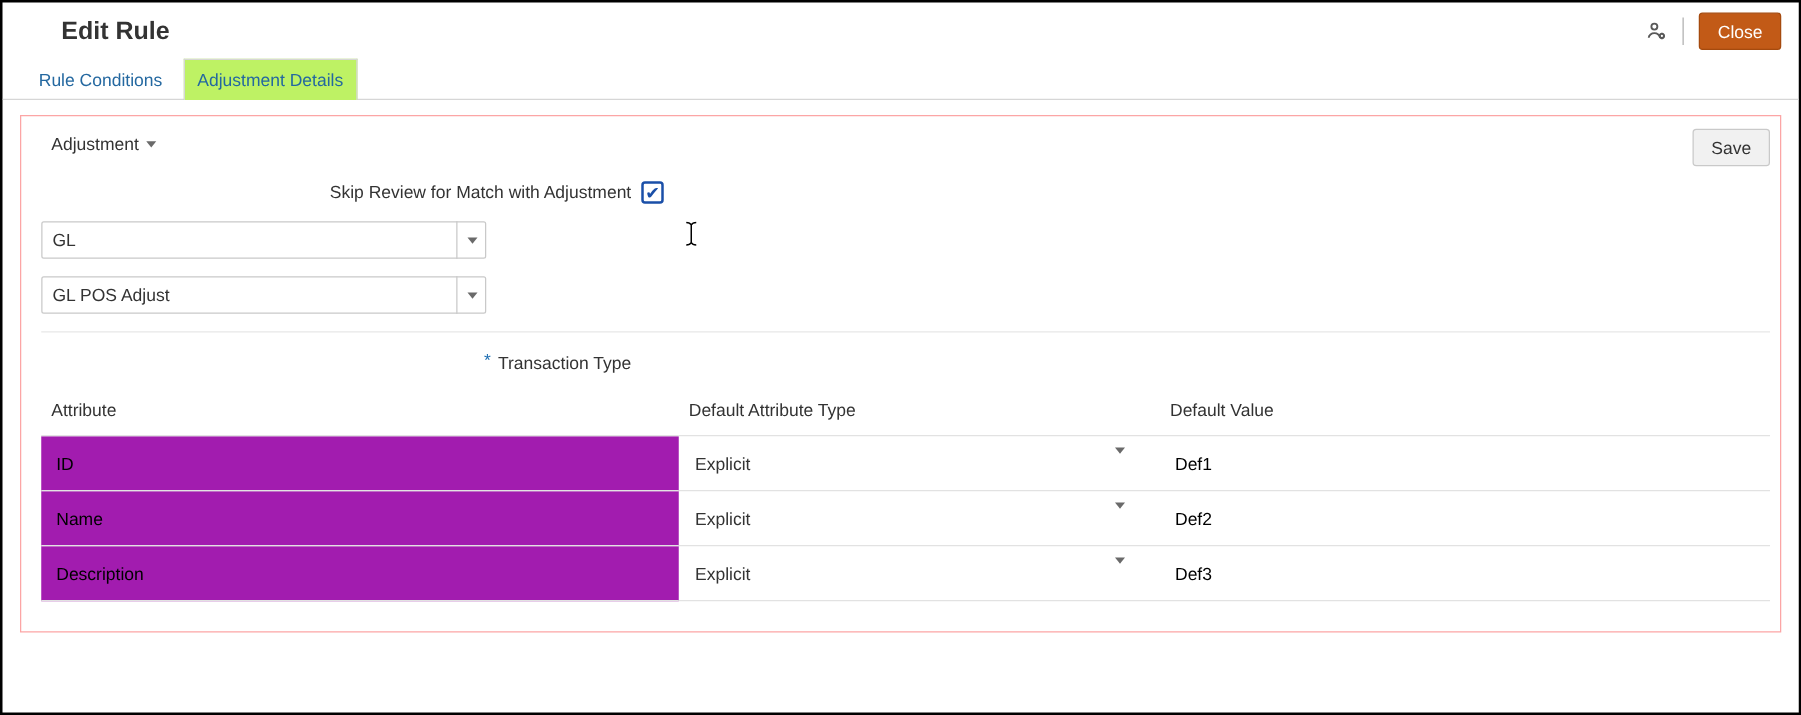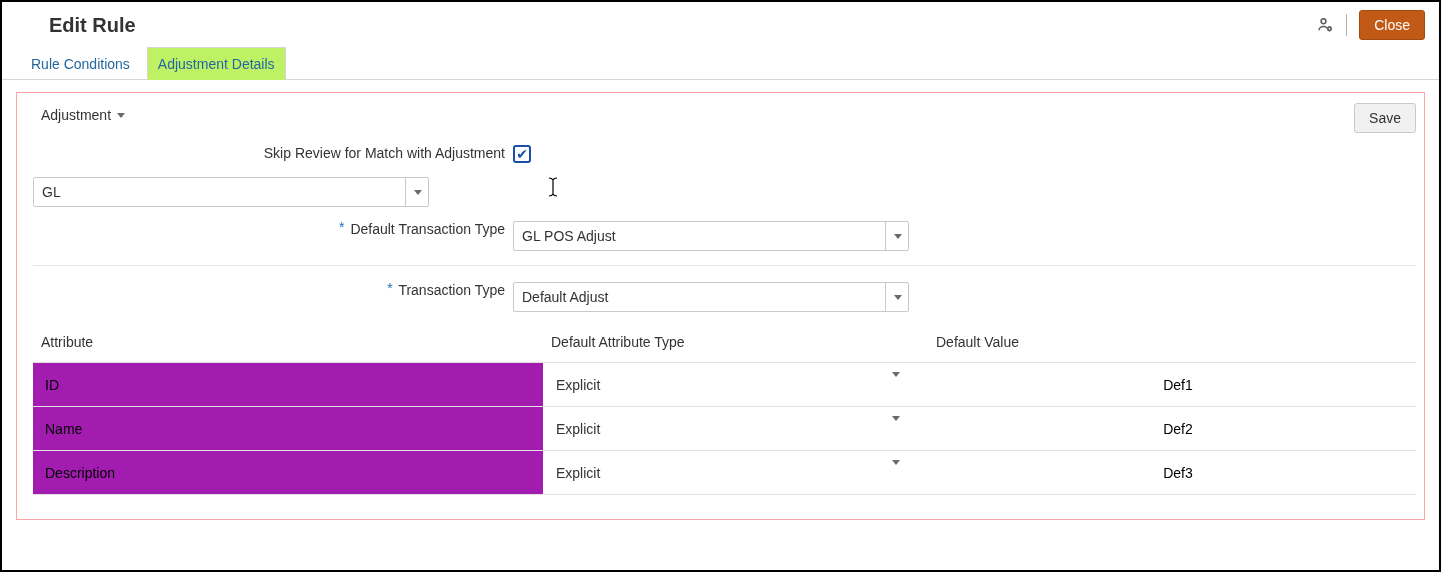--- a/index.html
+++ b/index.html
@@ -140,21 +140,21 @@
       cursor: pointer;
       background: #fff;
     }
     .check-mark {
       color: #1a4fa8;
       font-size: 14px;
       line-height: 1;
     }
     .select-wrap {
       position: relative;
-      width: 396px;
+      width: 356px;
     }
     .select-input {
       width: 100%;
       height: 30px;
       border: 1px solid #c9c9c9;
       border-radius: 2px;
       padding: 4px 34px 4px 8px;
       font-size: 14px;
       color: #333;
       background: #fff;
@@ -194,21 +194,21 @@
       border-bottom: 1px solid #e2e2e2;
       height: 44px;
       vertical-align: middle;
     }
     .col-attr {
       width: 510px;
       background: #a21caf;
       padding-left: 12px !important;
     }
     .col-type { width: 385px; }
-    .col-val { padding-left: 12px !important; text-align: center; }
+    .col-val { padding-left: 12px !important; }
     .cell-select {
       position: relative;
       width: 355px;
       margin-left: 8px;
     }
     .cell-select-input {
       width: 100%;
       height: 30px;
       border: 1px solid transparent;
       padding: 4px 30px 4px 4px;
@@ -276,44 +276,34 @@
     <div class="form-row">
       <div class="select-wrap">
         <input class="select-input" value="GL" style="">
         <div class="select-caret">
             <span class="caret-down"></span>
           </div>
       </div>
     </div>
 
     <div class="form-row">
-      <div class="form-label-col">
-        <span class="req">*</span>
-        <span>Default Transaction Type</span>
-      </div>
       <div class="select-wrap">
         <input class="select-input" value="GL POS Adjust" style="">
         <div class="select-caret">
             <span class="caret-down"></span>
           </div>
       </div>
     </div>
 
     <hr class="hr-sep">
 
     <div class="form-row">
       <div class="form-label-col">
         <span class="req">*</span>
         <span>Transaction Type</span>
-      </div>
-      <div class="select-wrap">
-        <input class="select-input" value="Default Adjust" style="">
-        <div class="select-caret">
-            <span class="caret-down"></span>
-          </div>
       </div>
     </div>
 
     <table class="table">
       <thead>
         <tr>
           <th>Attribute</th>
           <th>Default Attribute Type</th>
           <th>Default Value</th>
         </tr>

